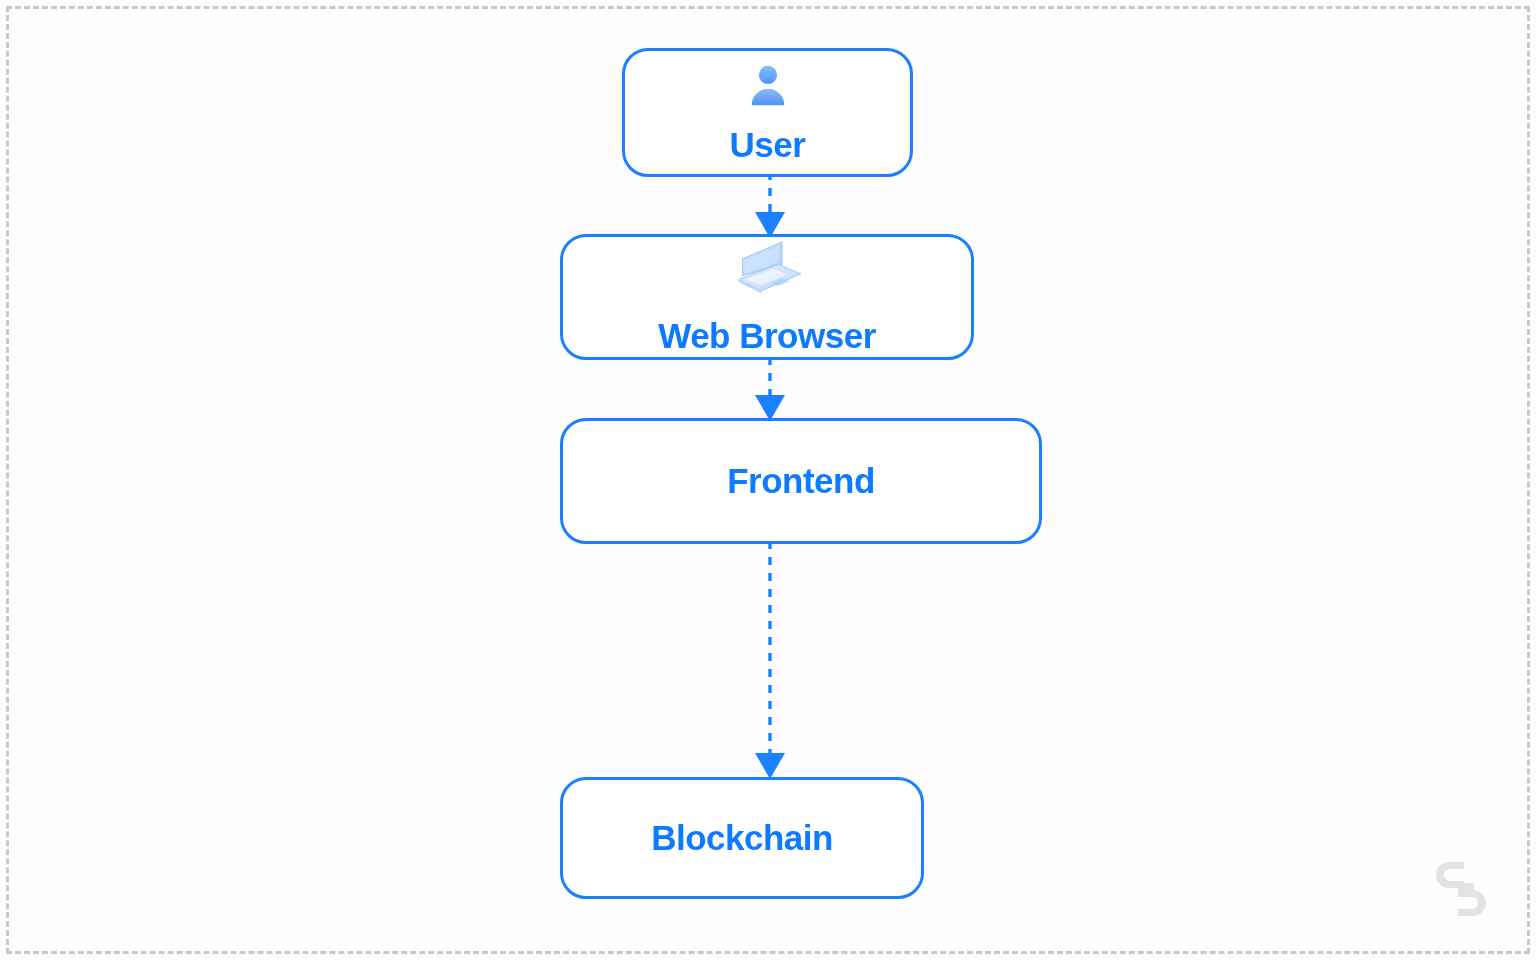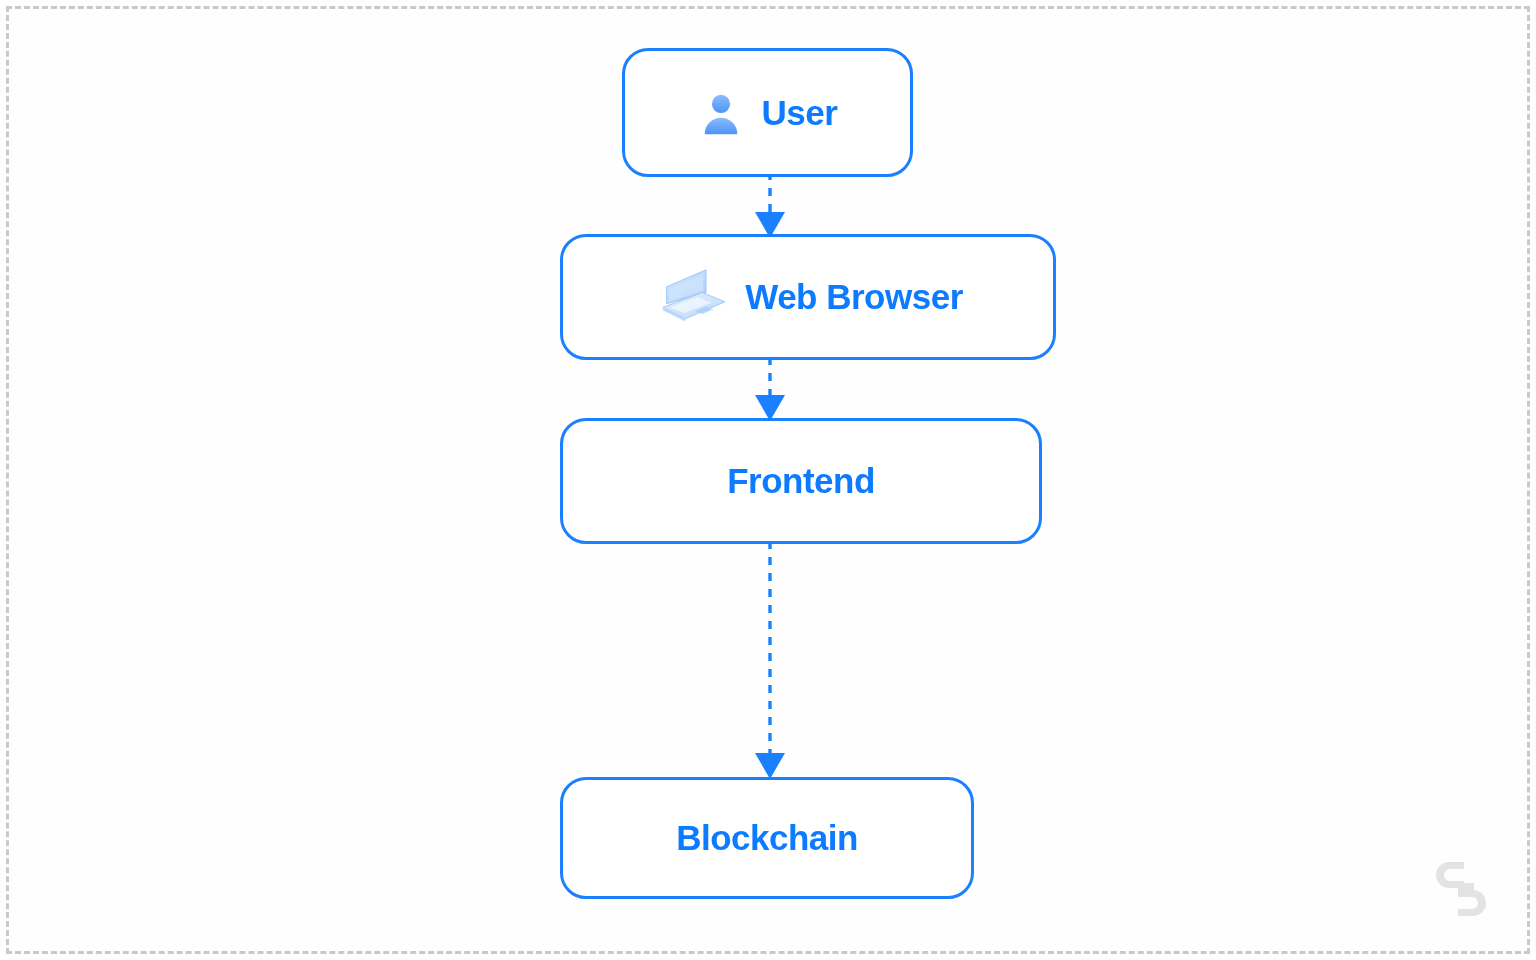--- a/index.html
+++ b/index.html
@@ -38,33 +38,34 @@
   .node {
     position: absolute;
     box-sizing: border-box;
     background: #ffffff;
     border: 3px solid #1a80ff;
     border-radius: 26px;
     display: flex;
     align-items: center;
     justify-content: center;
     gap: 18px;
+    flex-direction: column;
   }
   .node-label {
     color: #0d7bff;
     font-weight: bold;
     font-size: 35px;
     letter-spacing: -0.5px;
     white-space: nowrap;
   }
 
   #node-user      { left: 622px; top: 48px;  width: 291px; height: 129px; }
-  #node-browser   { left: 560px; top: 234px; width: 496px; height: 126px; gap: 16px; }
+  #node-browser   { left: 560px; top: 234px; width: 414px; height: 126px; gap: 16px; }
   #node-frontend  { left: 560px; top: 418px; width: 482px; height: 126px; }
-  #node-blockchain{ left: 560px; top: 777px; width: 414px; height: 122px; }
+  #node-blockchain{ left: 560px; top: 777px; width: 364px; height: 122px; }
 
   
   .icon-user {
     width: 46px;
     height: 46px;
     flex: none;
     position: relative;
     top: 1px;
   }
   .icon-laptop {

